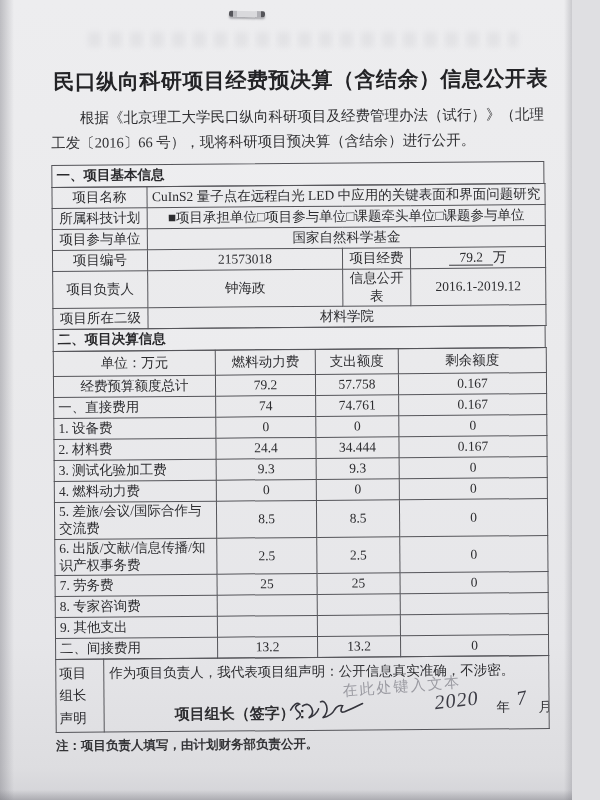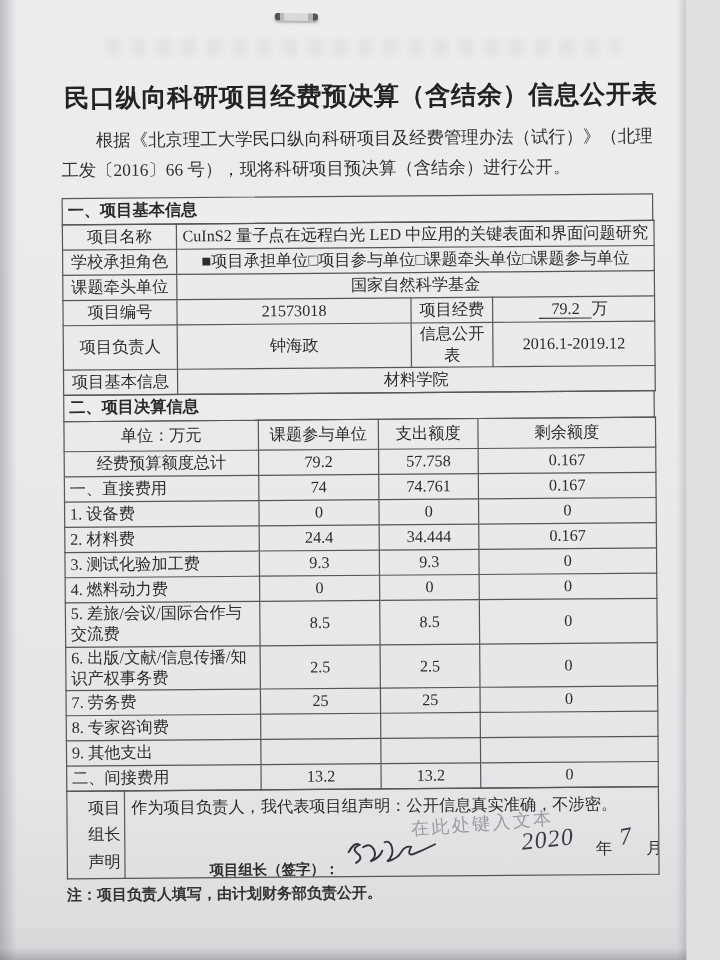--- a/index.html
+++ b/index.html
@@ -52,25 +52,25 @@
     border:1px solid #55555a;font-size:13.5px;color:#2d2d30;
     padding:0 3px;height:20px;overflow:hidden;
   }
   .ctr{text-align:center;}
   .lft{text-align:left;padding-left:4px;}
   .num{text-align:center;font-family:"Liberation Serif","DejaVu Serif",serif;}
   .hdr td{height:24px;text-align:center;}
   .tall td{height:31px;}
   .wrap2{line-height:1.25;padding-top:1px;padding-bottom:1px;}
   .und{border-bottom:1px solid #3a3a3e;padding:0 10px;}
-  .decl-left{width:48px;text-align:right;font-size:13.5px;line-height:1.65;vertical-align:middle;}
+  .decl-left{width:48px;text-align:left;font-size:13.5px;line-height:1.65;vertical-align:middle;}
   .decl-right{position:relative;height:72px;vertical-align:top;}
   .decl-statement{font-size:13.5px;margin:5px 0 0 2px;}
   .sign-line{position:absolute;left:0;bottom:8px;width:100%;height:30px;}
-  .sign-label{position:absolute;left:70px;top:24px;font-size:12px;font-weight:bold;}
+  .sign-label{position:absolute;left:70px;top:12px;font-size:15px;font-weight:bold;}
   .sig-svg{position:absolute;left:182px;top:-2px;}
   .watermark{
     position:absolute;left:238px;top:-14px;
     color:#9b9ba2;font-size:15px;letter-spacing:2px;
     transform:rotate(-4deg);white-space:nowrap;
   }
   .hand{
     font-style:italic;color:#3b3b44;
     font-size:20px;letter-spacing:1px;
   }
@@ -109,59 +109,59 @@
             <col style="width:195px">
             <col style="width:68px">
             <col style="width:135px">
           </colgroup>
         <tbody>
             <tr>
           <td class="ctr">项目名称</td>
           <td class="ctr" colspan="3">CuInS2 量子点在远程白光 LED 中应用的关键表面和界面问题研究</td>
         </tr>
         <tr>
-          <td class="ctr">学校承担角色</td>
+          <td class="ctr">所属科技计划</td>
           <td class="ctr" colspan="3">■项目承担单位□项目参与单位□课题牵头单位□课题参与单位</td>
         </tr>
         <tr>
-          <td class="ctr">课题牵头单位</td>
+          <td class="ctr">项目参与单位</td>
           <td class="ctr" colspan="3">国家自然科学基金</td>
         </tr>
         <tr>
           <td class="ctr">项目编号</td>
           <td class="ctr">21573018</td>
           <td class="ctr">项目经费</td>
           <td class="ctr"><span class="und">79.2</span><span>万</span></td>
         </tr>
         <tr>
           <td class="ctr">项目负责人</td>
           <td class="ctr">钟海政</td>
           <td class="ctr">信息公开表</td>
           <td class="ctr">2016.1-2019.12</td>
         </tr>
         <tr>
-          <td class="ctr">项目基本信息</td>
+          <td class="ctr">项目所在二级</td>
           <td class="ctr" colspan="3">材料学院</td>
         </tr>
       </tbody>
         </table>
 
       <div class="sec-bar">二、项目决算信息</div>
 
       <table>
         <colgroup>
             <col style="width:162px">
             <col style="width:100px">
             <col style="width:83px">
             <col style="width:148px">
           </colgroup>
         <tbody>
             <tr class="hdr">
           <td>单位：万元</td>
-          <td>课题参与单位</td>
+          <td>燃料动力费</td>
           <td>支出额度</td>
           <td>剩余额度</td>
         </tr>
         <tr>
           <td class="ctr">经费预算额度总计</td>
           <td class="num">79.2</td>
           <td class="num">57.758</td>
           <td class="num">0.167</td>
         </tr>
         <tr>

